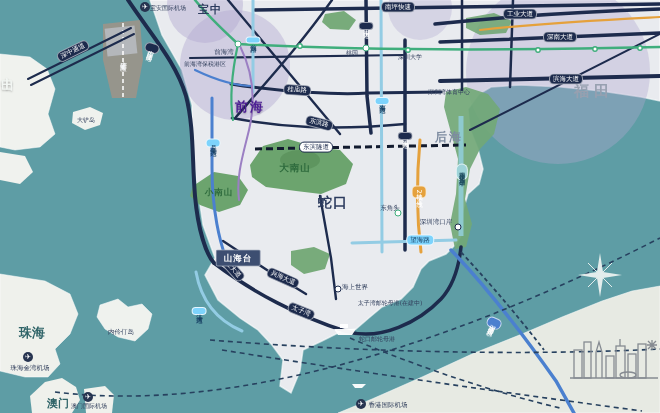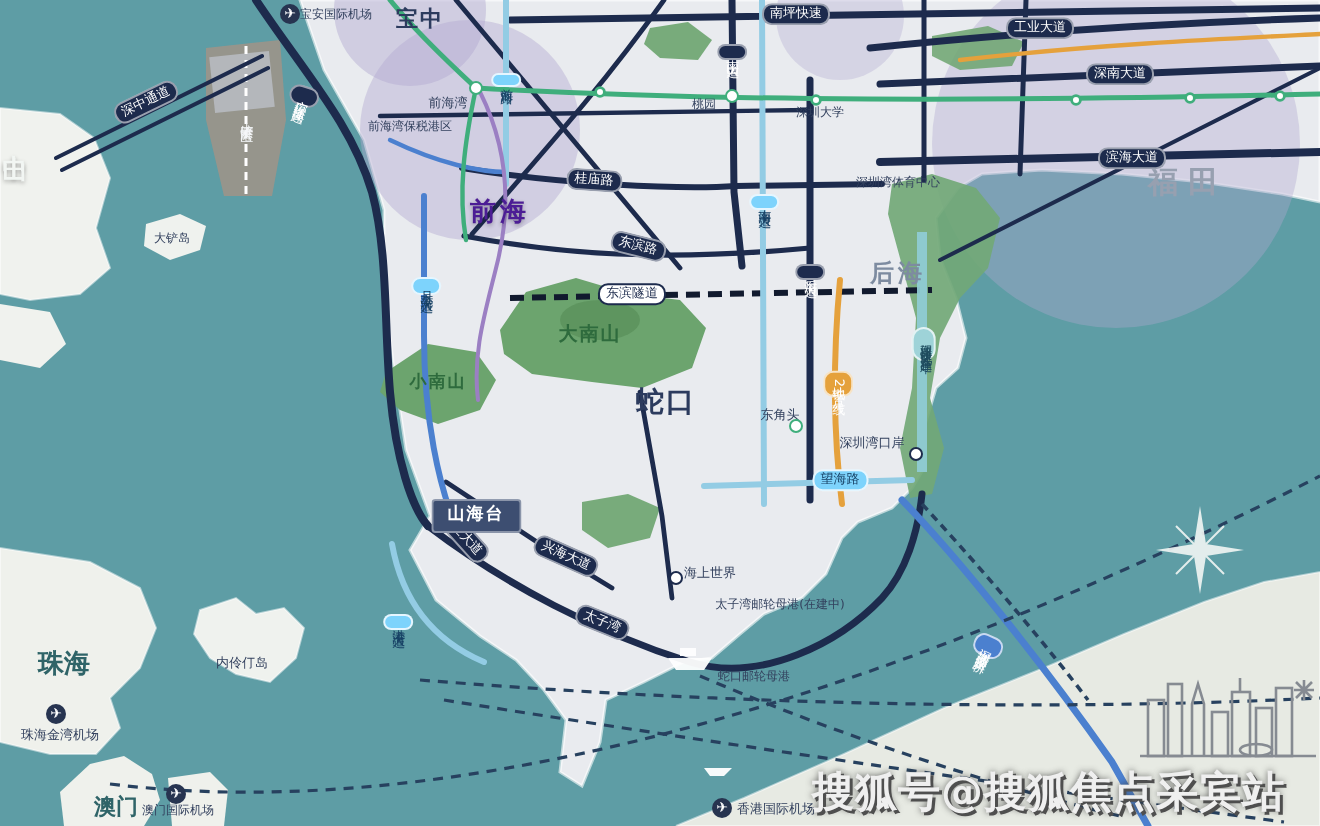--- a/index.html
+++ b/index.html
@@ -213,16 +213,13 @@
       <div class="station-dot" style="left: 458px; top: 227px; border: 1.5px solid rgb(29, 43, 77);"></div>
       <div class="lbl tiny-dark" style="left: 436px; top: 222px; font-size: 6.5px; transform: translate(-50%, -50%);">深圳湾口岸</div>
       <div class="station-dot" style="left: 338px; top: 289px; border: 1.5px solid rgb(29, 43, 77);"></div>
       <div class="lbl tiny-dark" style="left: 355px; top: 287px; font-size: 6.5px; transform: translate(-50%, -50%);">海上世界</div>
       <div class="icon-air" style="left: 145px; top: 7px;">✈</div>
       <div class="icon-air" style="left: 28px; top: 357px;">✈</div>
       <div class="icon-air" style="left: 88px; top: 397px;">✈</div>
       <div class="icon-air" style="left: 361px; top: 404px;">✈</div>
     </div>
 
-  <div id="watermark">
-    <span>搜狐号@搜狐焦点采宾站</span>
-  </div>
 </div>
 
 </body></html>

